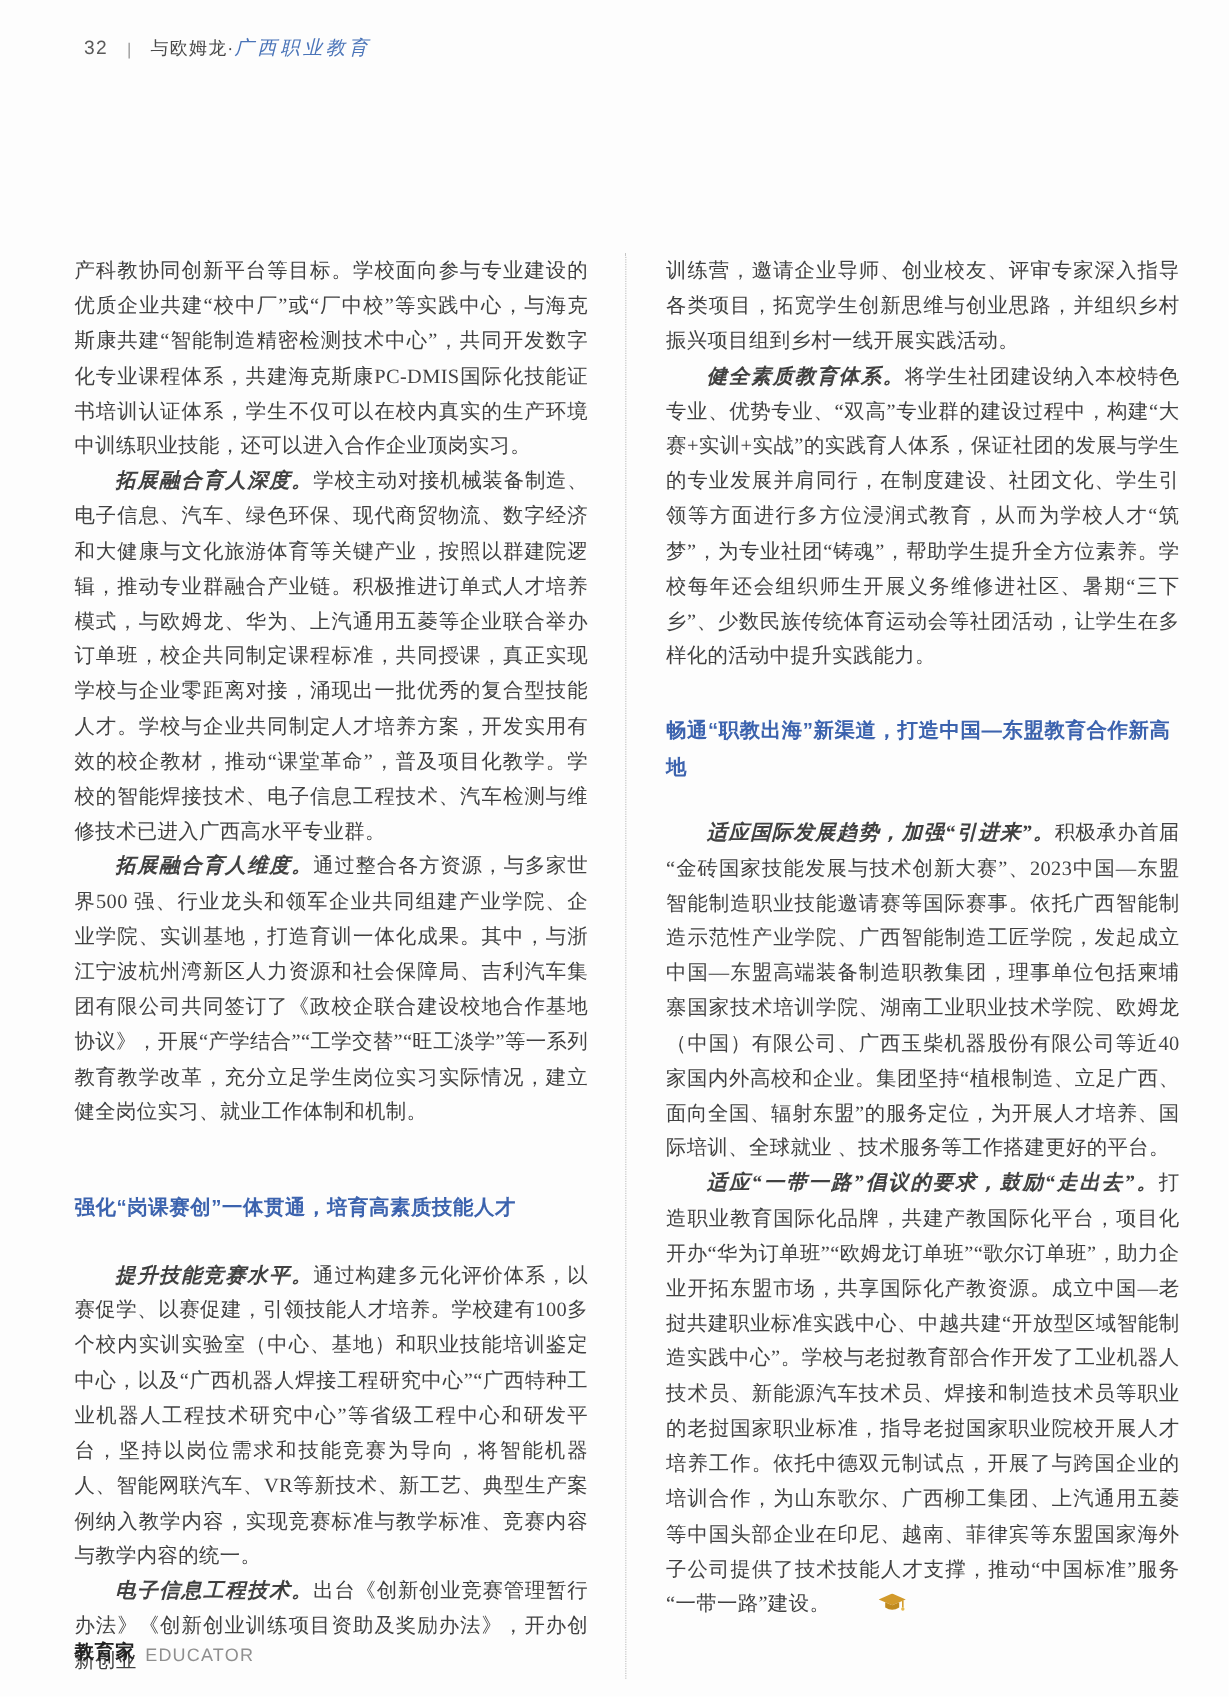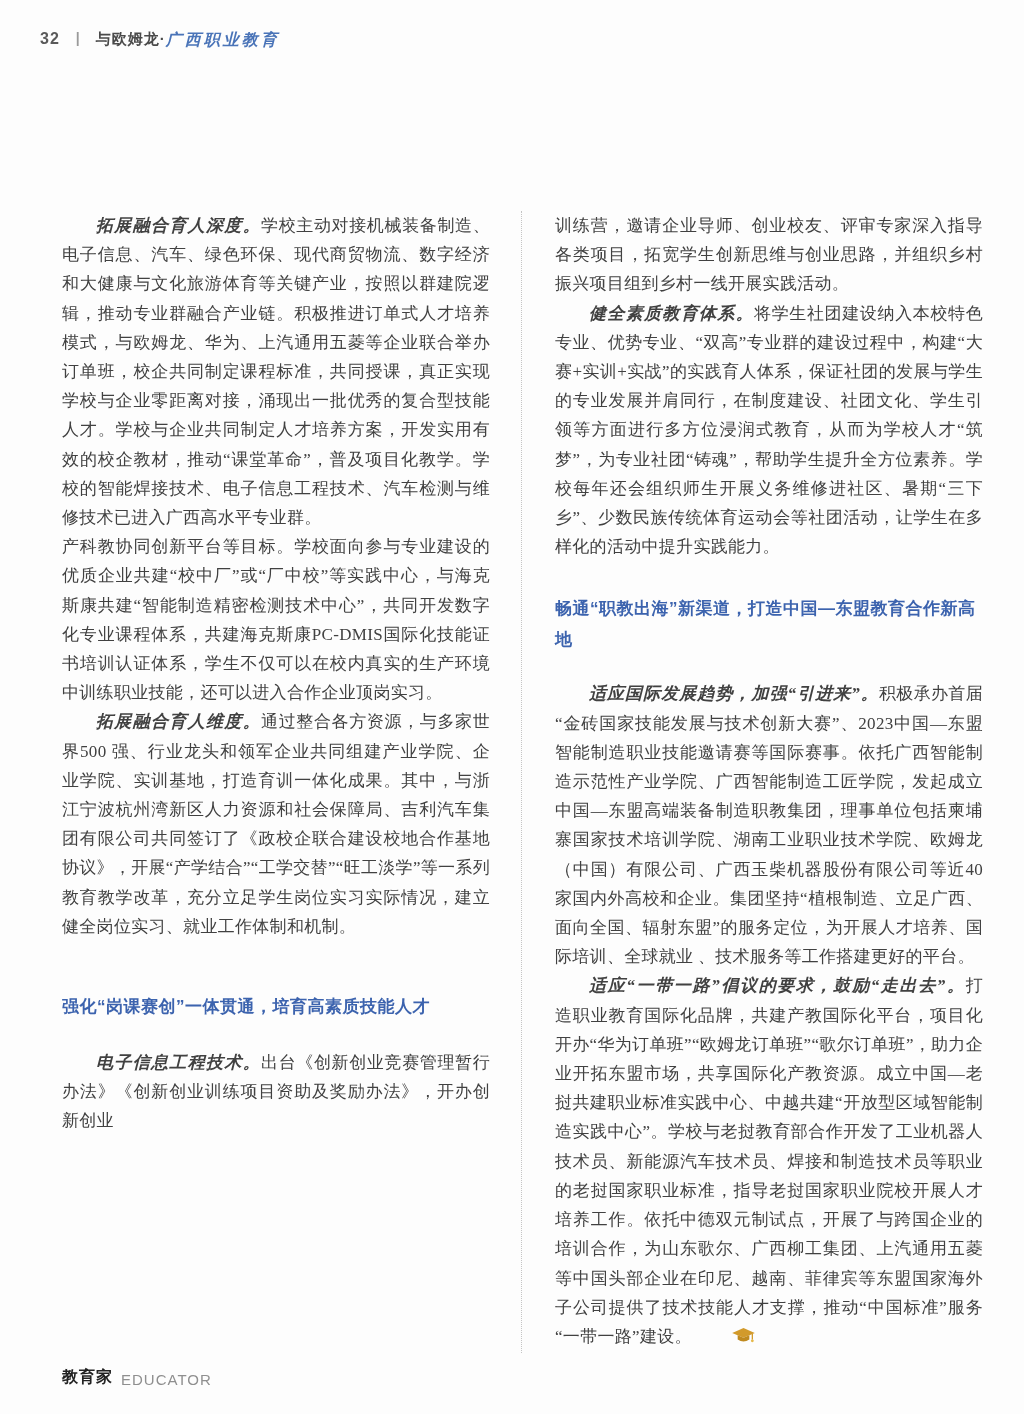--- a/index.html
+++ b/index.html
@@ -9,24 +9,23 @@
     width: 1024px;
     height: 1414px;
     margin: 0 auto;
     background: #fdfdfd;
     overflow: hidden;
     font-family: "Liberation Serif", serif;
   }
   
   .header {
     display: flex;
-    align-items: flex-start;
-    padding: 30px 62px 0 40px;
+    align-items: center;
+    padding: 30px 62px 0 70px;
     font-family: "Liberation Sans", sans-serif;
-    font-weight: bold;
   }
   .page-num { font-size: 16px; color: #5a5a5a; letter-spacing: 1px; }
   .header-sep { margin: 0 16px; color: #9a9a9a; font-size: 14px; }
   .header-section { font-size: 15px; color: #4a4a4a; letter-spacing: 1px; }
   .header-journal {
     font-size: 16px;
     color: #4a74b8;
     font-style: italic;
     letter-spacing: 3px;
     font-family: "Liberation Serif", serif;
@@ -97,24 +96,25 @@
   <div class="header">
     <span class="page-num">32</span>
     <span class="header-sep">|</span>
     <span class="header-section">与欧姆龙·</span>
     <span class="header-journal">广西职业教育</span>
   </div>
 
   <div class="content">
 
     <div class="col">
+      <p class="para no-indent"><span>产科教协同创新平台等目标。学校面向参与专业建设的优质企业共建“校中厂”或“厂中校”等实践中心，与海克斯康共建“智能制造精密检测技术中心”，共同开发数字化专业课程体系，共建海克斯康PC-DMIS国际化技能证书培训认证体系，学生不仅可以在校内真实的生产环境中训练职业技能，还可以进入合作企业顶岗实习。</span></p>
       <p class="para"><span class="lead">拓展融合育人深度。</span><span>学校主动对接机械装备制造、电子信息、汽车、绿色环保、现代商贸物流、数字经济和大健康与文化旅游体育等关键产业，按照以群建院逻辑，推动专业群融合产业链。积极推进订单式人才培养模式，与欧姆龙、华为、上汽通用五菱等企业联合举办订单班，校企共同制定课程标准，共同授课，真正实现学校与企业零距离对接，涌现出一批优秀的复合型技能人才。学校与企业共同制定人才培养方案，开发实用有效的校企教材，推动“课堂革命”，普及项目化教学。学校的智能焊接技术、电子信息工程技术、汽车检测与维修技术已进入广西高水平专业群。</span></p>
-      <p class="para no-indent"><span>产科教协同创新平台等目标。学校面向参与专业建设的优质企业共建“校中厂”或“厂中校”等实践中心，与海克斯康共建“智能制造精密检测技术中心”，共同开发数字化专业课程体系，共建海克斯康PC-DMIS国际化技能证书培训认证体系，学生不仅可以在校内真实的生产环境中训练职业技能，还可以进入合作企业顶岗实习。</span></p>
       <p class="para"><span class="lead">拓展融合育人维度。</span><span>通过整合各方资源，与多家世界500 强、行业龙头和领军企业共同组建产业学院、企业学院、实训基地，打造育训一体化成果。其中，与浙江宁波杭州湾新区人力资源和社会保障局、吉利汽车集团有限公司共同签订了《政校企联合建设校地合作基地协议》，开展“产学结合”“工学交替”“旺工淡学”等一系列教育教学改革，充分立足学生岗位实习实际情况，建立健全岗位实习、就业工作体制和机制。</span></p>
       <h2 class="section-heading">强化“岗课赛创”一体贯通，培育高素质技能人才</h2>
+      <p class="para"><span class="lead">提升技能竞赛水平。</span><span>通过构建多元化评价体系，以赛促学、以赛促建，引领技能人才培养。学校建有100多个校内实训实验室（中心、基地）和职业技能培训鉴定中心，以及“广西机器人焊接工程研究中心”“广西特种工业机器人工程技术研究中心”等省级工程中心和研发平台，坚持以岗位需求和技能竞赛为导向，将智能机器人、智能网联汽车、VR等新技术、新工艺、典型生产案例纳入教学内容，实现竞赛标准与教学标准、竞赛内容与教学内容的统一。</span></p>
       <p class="para"><span class="lead">电子信息工程技术。</span><span>出台《创新创业竞赛管理暂行办法》《创新创业训练项目资助及奖励办法》，开办创新创业</span></p>
     </div>
 
     <div class="col-divider"></div>
 
     <div class="col">
       <p class="para no-indent"><span>训练营，邀请企业导师、创业校友、评审专家深入指导各类项目，拓宽学生创新思维与创业思路，并组织乡村振兴项目组到乡村一线开展实践活动。</span></p>
       <p class="para"><span class="lead">健全素质教育体系。</span><span>将学生社团建设纳入本校特色专业、优势专业、“双高”专业群的建设过程中，构建“大赛+实训+实战”的实践育人体系，保证社团的发展与学生的专业发展并肩同行，在制度建设、社团文化、学生引领等方面进行多方位浸润式教育，从而为学校人才“筑梦”，为专业社团“铸魂”，帮助学生提升全方位素养。学校每年还会组织师生开展义务维修进社区、暑期“三下乡”、少数民族传统体育运动会等社团活动，让学生在多样化的活动中提升实践能力。</span></p>
       <h2 class="section-heading right-h">畅通“职教出海”新渠道，打造中国—东盟教育合作新高地</h2>
       <p class="para"><span class="lead">适应国际发展趋势，加强“引进来”。</span><span>积极承办首届“金砖国家技能发展与技术创新大赛”、2023中国—东盟智能制造职业技能邀请赛等国际赛事。依托广西智能制造示范性产业学院、广西智能制造工匠学院，发起成立中国—东盟高端装备制造职教集团，理事单位包括柬埔寨国家技术培训学院、湖南工业职业技术学院、欧姆龙（中国）有限公司、广西玉柴机器股份有限公司等近40家国内外高校和企业。集团坚持“植根制造、立足广西、面向全国、辐射东盟”的服务定位，为开展人才培养、国际培训、全球就业 、技术服务等工作搭建更好的平台。</span></p>

